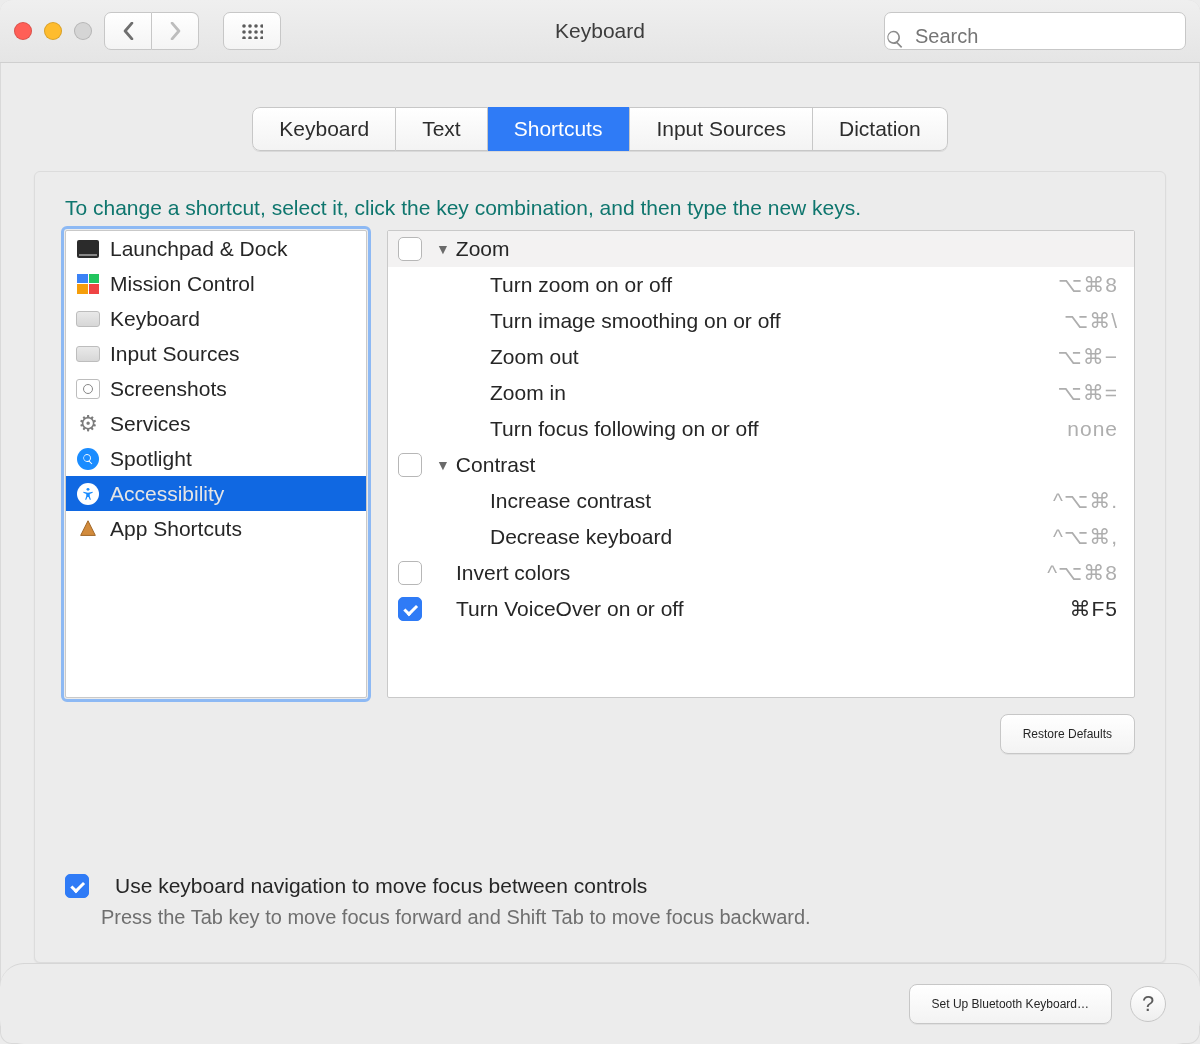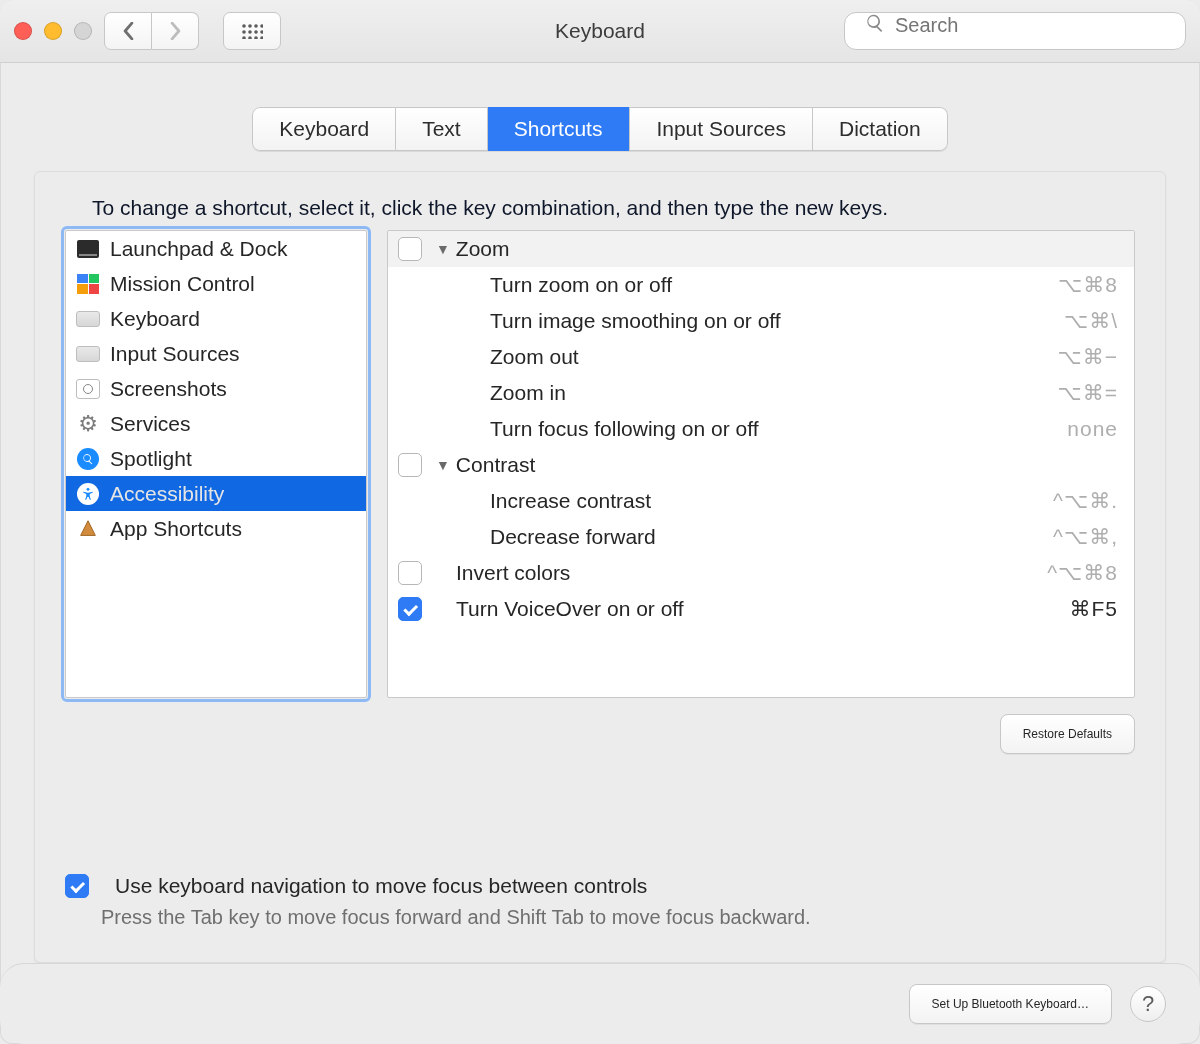--- a/index.html
+++ b/index.html
@@ -61,23 +61,23 @@
   .title {
     position:absolute; left:0; right:0; text-align:center;
     font-size: 21px; color:#3d3d3d;
     pointer-events:none;
   }
   .searchbox {
     margin-left:auto;
     width: 300px; height: 36px;
     background:#fff;
     border:1px solid #c7c7c7;
-    border-radius: 12px;
-    display:flex; align-items:flex-start;
-    gap:8px; padding:0 20px;
+    border-radius: 7px;
+    display:flex; align-items:flex-end;
+    gap:8px; padding:0 0;
     color:#828282;
   }
   .searchbox input {
     border:none; outline:none; flex:1;
     font-size:20px; color:#333;
     background:transparent;
   }
   .searchbox svg { width:20px; height:20px; fill:#8a8a8a; }
 
   
@@ -114,23 +114,22 @@
     display:flex;
     flex-direction:column;
     background:#ececec;
     border:1px solid #dcdcdc;
     border-radius:6px;
     padding: 24px 30px 30px 30px;
     box-shadow: 0 1px 2px rgba(0,0,0,0.06);
   }
   .instruction {
     font-size:21px;
-    color:#0f172a;
+    color:#0f766e;
     margin-bottom:10px;
-    margin-left:27px;
   }
   .lists-row {
     display:flex;
     gap: 20px;
     height: 468px;
   }
   .sidebar {
     width: 300px;
     background:#fff;
     border:1px solid #c9c9c9;
@@ -447,21 +446,21 @@
             <span class="disclosure">▼</span>
             <span class="label group">Contrast</span>
           </div>
           <div class="row">
             <span class="ck-spacer"></span>
             <span class="label indent-child">Increase contrast</span>
             <span class="keys">^⌥⌘.</span>
           </div>
           <div class="row">
             <span class="ck-spacer"></span>
-            <span class="label indent-child">Decrease forward</span>
+            <span class="label indent-child">Decrease keyboard</span>
             <span class="keys">^⌥⌘,</span>
           </div>
           <div class="row">
             <div class="ck"></div>
             <span class="label" style="margin-left: 20px;">Invert colors</span>
             <span class="keys">^⌥⌘8</span>
           </div>
           <div class="row">
             <div class="ck checked"></div>
             <span class="label" style="margin-left: 20px;">Turn VoiceOver on or off</span>

